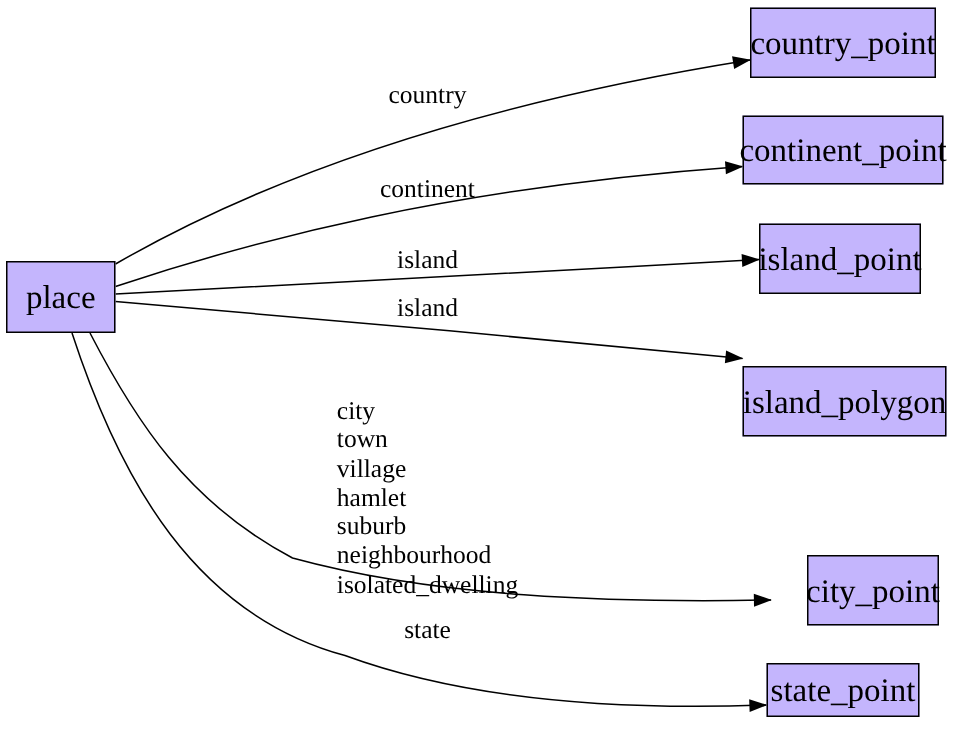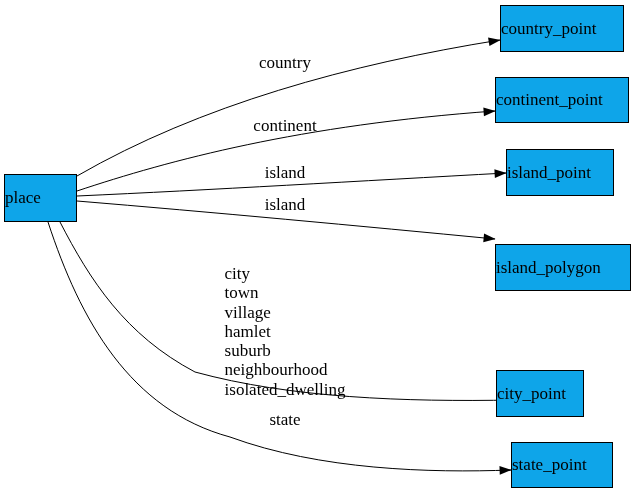--- a/index.html
+++ b/index.html
@@ -19,24 +19,25 @@
     position: absolute;
     left: 0;
     top: 0;
     width: 635px;
     height: 496px;
   }
   .node {
     position: absolute;
     box-sizing: border-box;
     border: 1px solid #000000;
-    background: #0ea5e9;
+    background: #c4b5fd;
     display: flex;
     align-items: center;
-    font-size: 17px;
+    justify-content: center;
+    font-size: 22px;
     color: #000000;
     white-space: nowrap;
   }
   .edge-label {
     position: absolute;
     transform: translate(-50%, -50%);
     font-size: 17px;
     line-height: 19.3px;
     color: #000000;
     text-align: left;
@@ -74,24 +75,24 @@
   </div>
   <div class="node" style="left:495px; top:77px; width:134px; height:46px;">
     <span>continent_point</span>
   </div>
   <div class="node" style="left:506px; top:149px; width:108px; height:47px;">
     <span>island_point</span>
   </div>
   <div class="node" style="left:495px; top:222px; width:136px; height:47px;margin-top:22px;">
     <span>island_polygon</span>
   </div>
-  <div class="node" style="left:496px; top:370px; width:88px; height:47px;">
+  <div class="node" style="left:538px; top:370px; width:88px; height:47px;">
     <span>city_point</span>
   </div>
-  <div class="node" style="left:511px; top:442px; width:102px; height:46px;">
+  <div class="node" style="left:511px; top:442px; width:102px; height:36px;">
     <span>state_point</span>
   </div>
 
   <div class="edge-label" style="left:285px; top:63px;">country</div>
   <div class="edge-label" style="left:285px; top:126px;font-family:Liberation Serif, serif;">continent</div>
   <div class="edge-label" style="left:285px; top:173px;">island</div>
   <div class="edge-label" style="left:285px; top:205px;">island</div>
   <div class="edge-label block" style="left:285px; top:234px;">city
 town
 village

